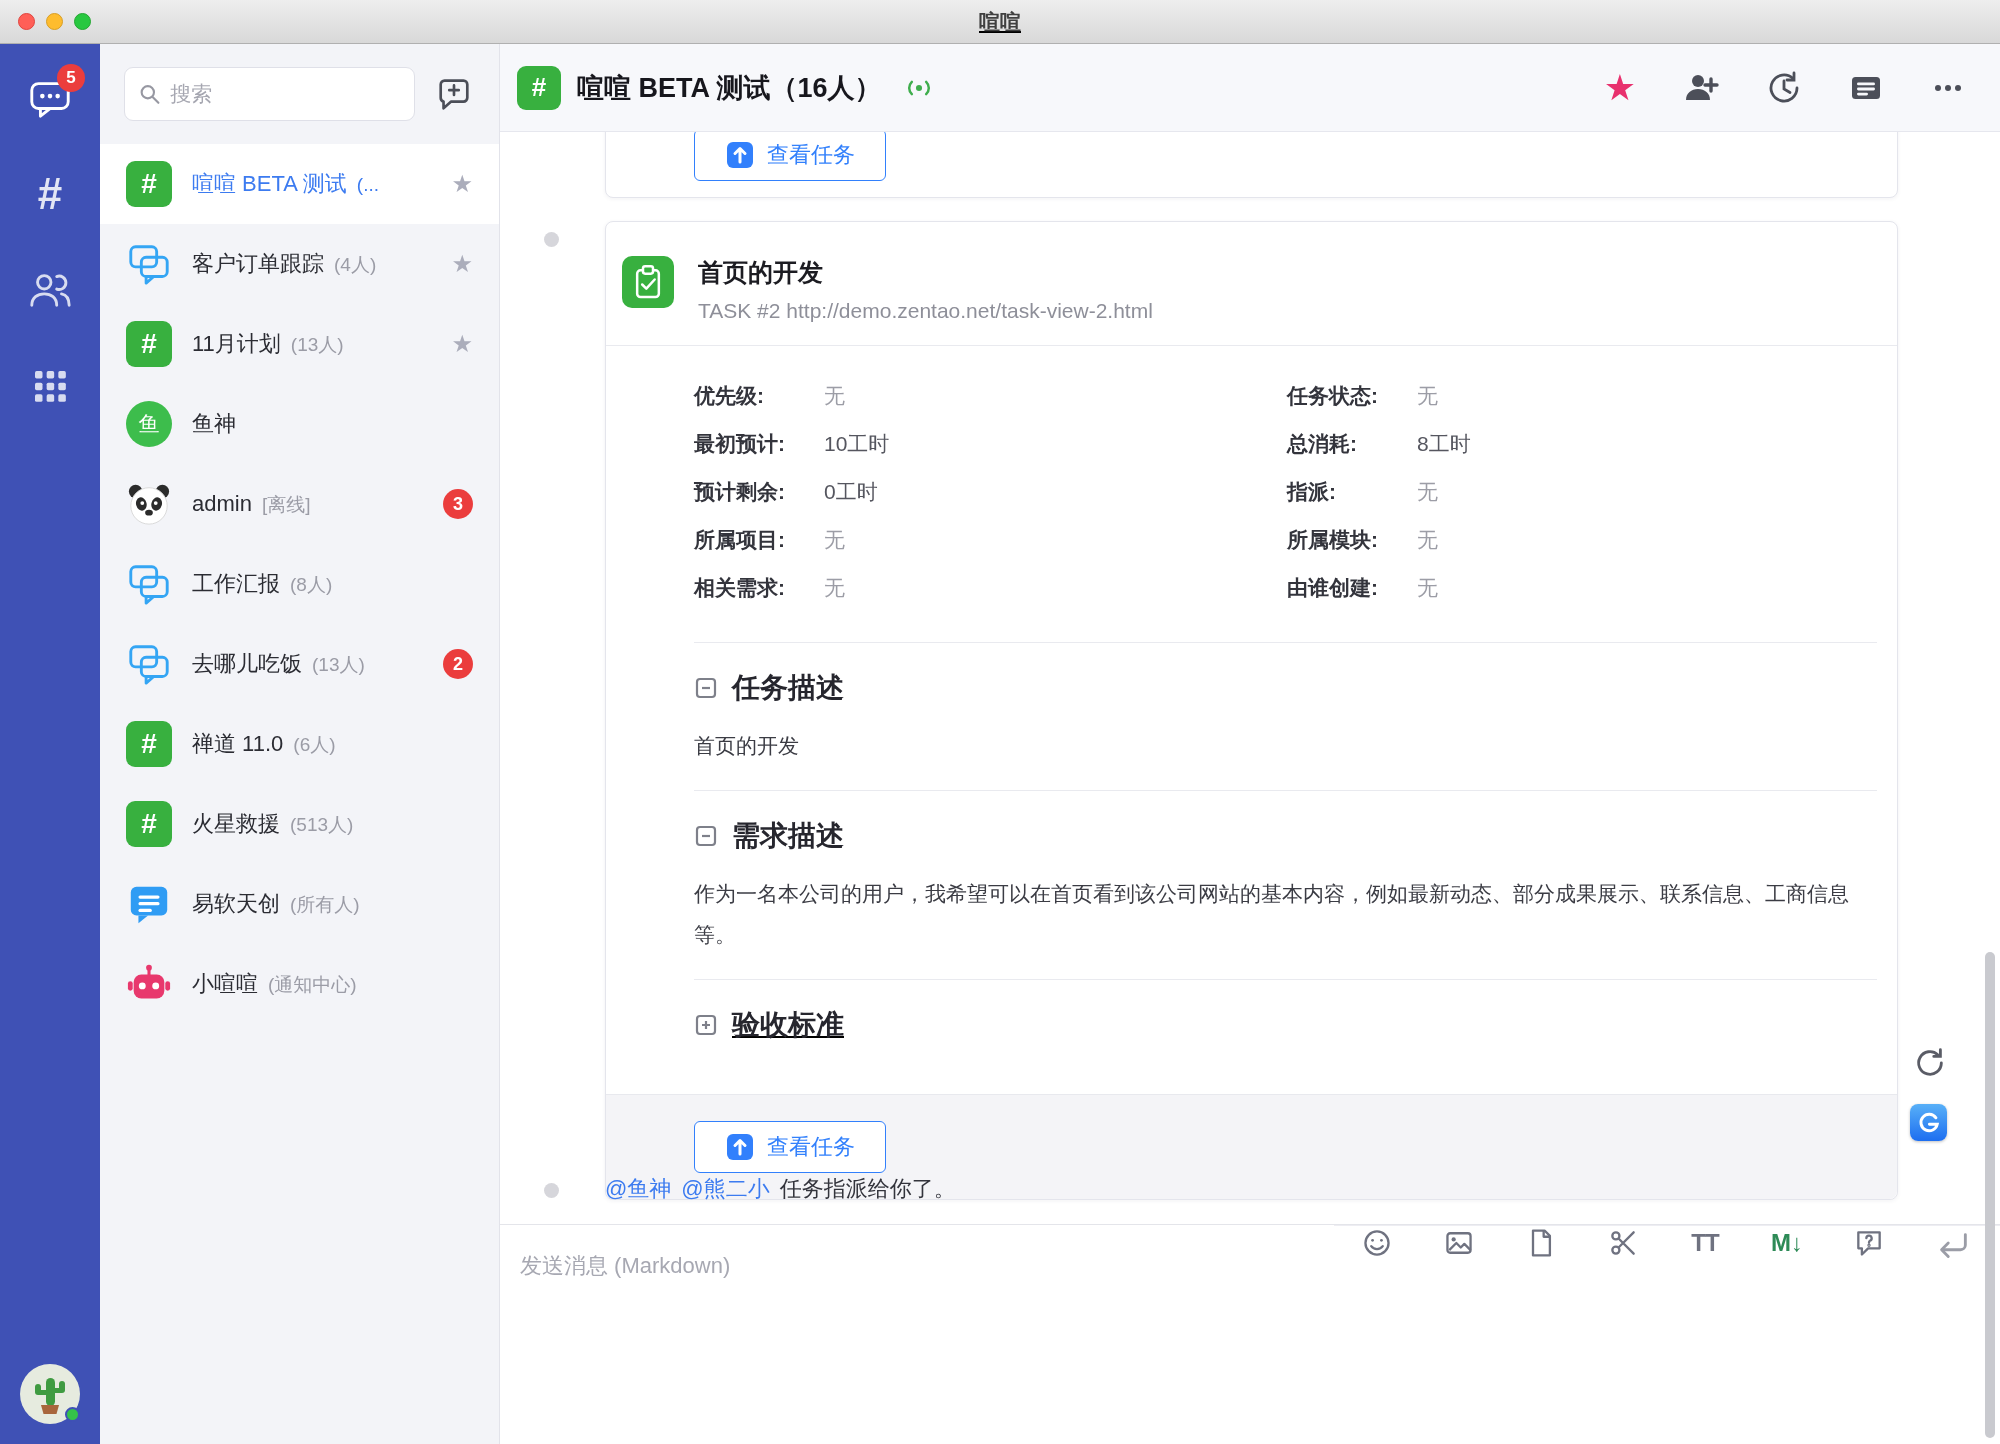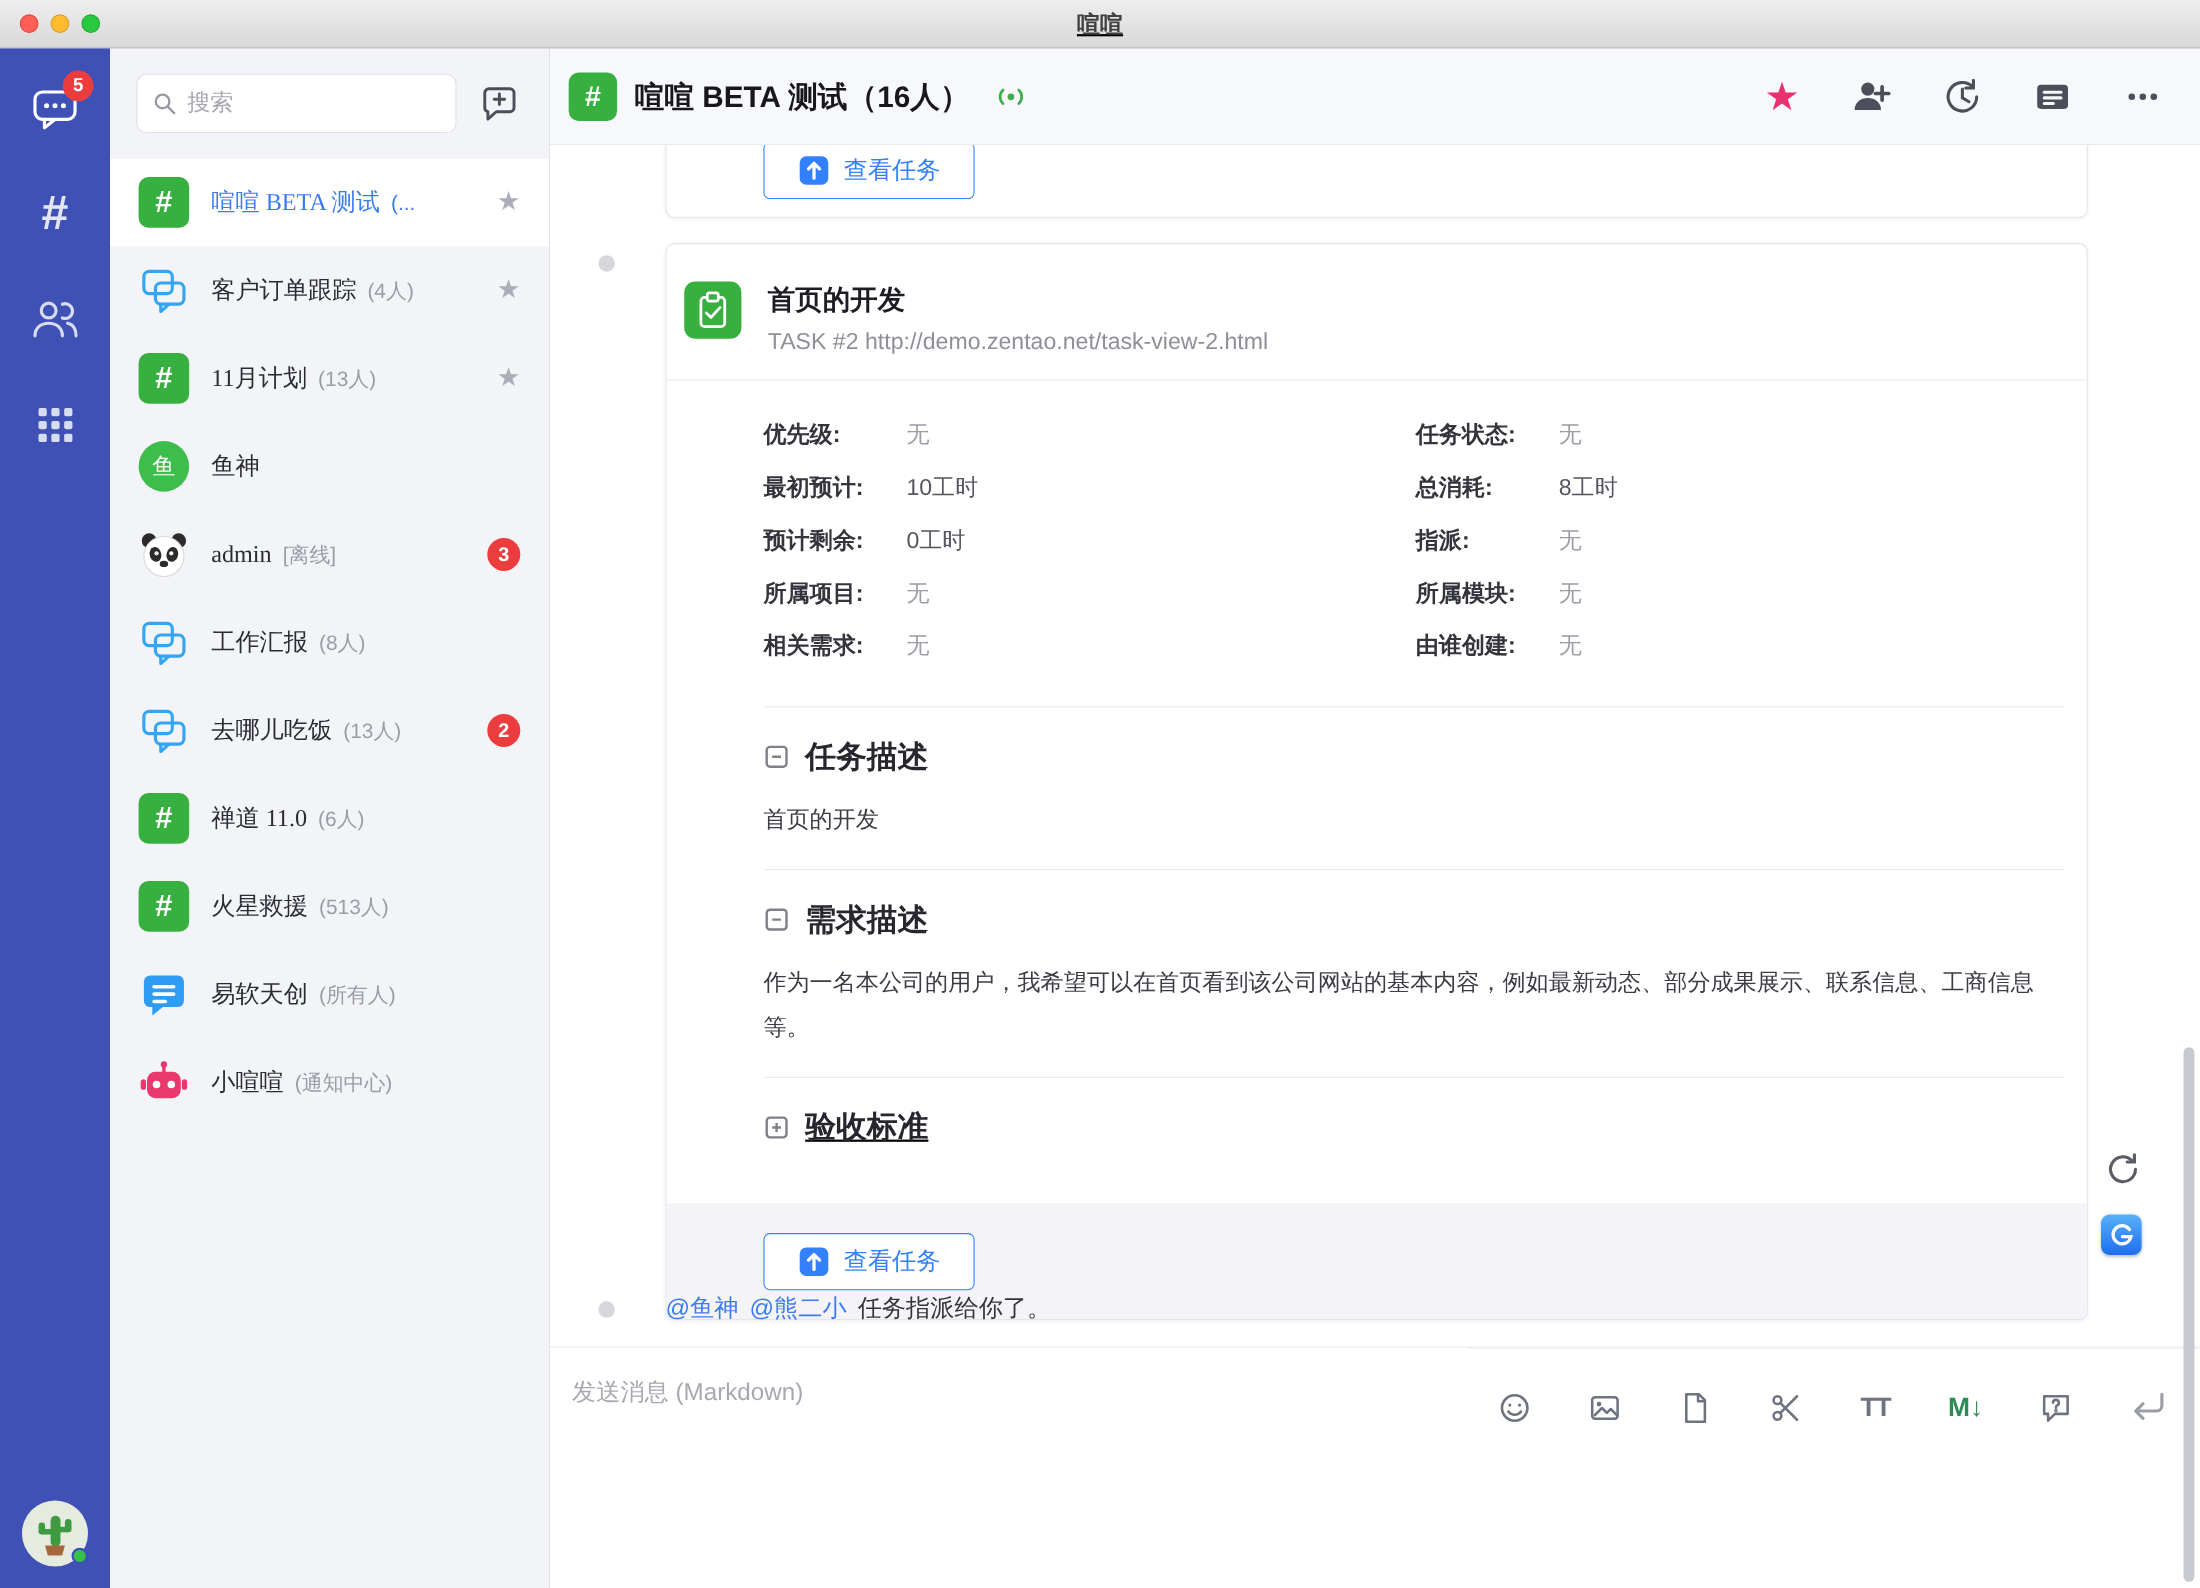--- a/index.html
+++ b/index.html
@@ -59,21 +59,21 @@
 
   .chat-list { flex: 1; overflow: hidden; }
   .chat-item { height: 80px; display: flex; align-items: center; padding: 0 26px; gap: 20px; cursor: pointer; }
   .chat-item.active { background: #ffffff; }
   .ci-icon { width: 46px; height: 46px; flex-shrink: 0; display: flex; align-items: center; justify-content: center; }
   .tile { width: 46px; height: 46px; border-radius: 9px; background: #38b03f; color: #fff;
           font-weight: 700; font-size: 28px; display: flex; align-items: center; justify-content: center; }
   .avatar-circle { width: 46px; height: 46px; border-radius: 50%; background: #3dbd4c; color: #fff;
                    font-size: 21px; display: flex; align-items: center; justify-content: center; }
   .ci-label { flex: 1; min-width: 0; display: flex; align-items: baseline; gap: 10px; white-space: nowrap; overflow: hidden; }
-  .ci-label .name { font-size: 22px; color: #2b2c33; font-family: Liberation Serif, serif; }
+  .ci-label .name { font-size: 22px; color: #2b2c33; }
   .ci-label .meta { font-size: 19px; color: #9b9ca6; }
   .chat-item.active .name, .chat-item.active .meta { color: #3c7bf0; }
   .star { color: #abadbb; font-size: 24px; line-height: 1; }
   .badge { min-width: 30px; height: 30px; border-radius: 15px; background: #eb3d3d; color: #fff;
            font-size: 18px; font-weight: 700; display: flex; align-items: center; justify-content: center; padding: 0 8px; }
 
   
   .main { flex: 1; min-width: 0; display: flex; flex-direction: column; background: #fff; }
   .chat-header { height: 88px; flex-shrink: 0; background: #f7f8fb; border-bottom: 1px solid #e6e7ee;
                  display: flex; align-items: center; padding: 0 34px 0 17px; gap: 16px; }
@@ -123,21 +123,21 @@
 
   .refresh-float { position: absolute; left: 1413px; top: 914px; width: 34px; height: 34px;
                    background: none; border: none; cursor: pointer; }
   .blue-app { position: absolute; left: 1410px; top: 972px; width: 37px; height: 37px; border-radius: 8px;
               background: linear-gradient(#58b0f8, #1d6ef0); display: flex; align-items: center; justify-content: center;
               box-shadow: 0 1px 3px rgba(0,0,0,.25); cursor: pointer; }
 
   
   .composer { height: 220px; flex-shrink: 0; border-top: 1px solid #e4e5ea; display: flex; flex-direction: row; }
   .composer-input { flex: 1; padding: 26px 24px 0 20px; font-size: 22px; color: #a7a8b2; cursor: text; }
-  .composer-toolbar { height: 72px; border-top: 1px solid #ededf2; display: flex; align-items: flex-end;
+  .composer-toolbar { height: 72px; border-top: 1px solid #ededf2; display: flex; align-items: flex-start;
                       padding: 0 28px 0 26px; gap: 48px; }
   .tool { width: 34px; height: 34px; display: flex; align-items: center; justify-content: center;
           background: none; border: none; cursor: pointer; color: #6f7280; }
   .tool.text { font-size: 24px; font-weight: 700; letter-spacing: -1px; color: #6f7280; font-family: inherit; }
   .tool.md { color: #2e8b57; font-weight: 800; font-size: 24px; font-family: inherit; }
   .return-btn { margin-left: auto; background: none; border: none; cursor: pointer; display: flex; }
 
   .scroll-thumb { position: absolute; right: 5px; top: 952px; width: 10px; height: 486px;
                   border-radius: 5px; background: #c9cacf; cursor: grab; }
 </style>

